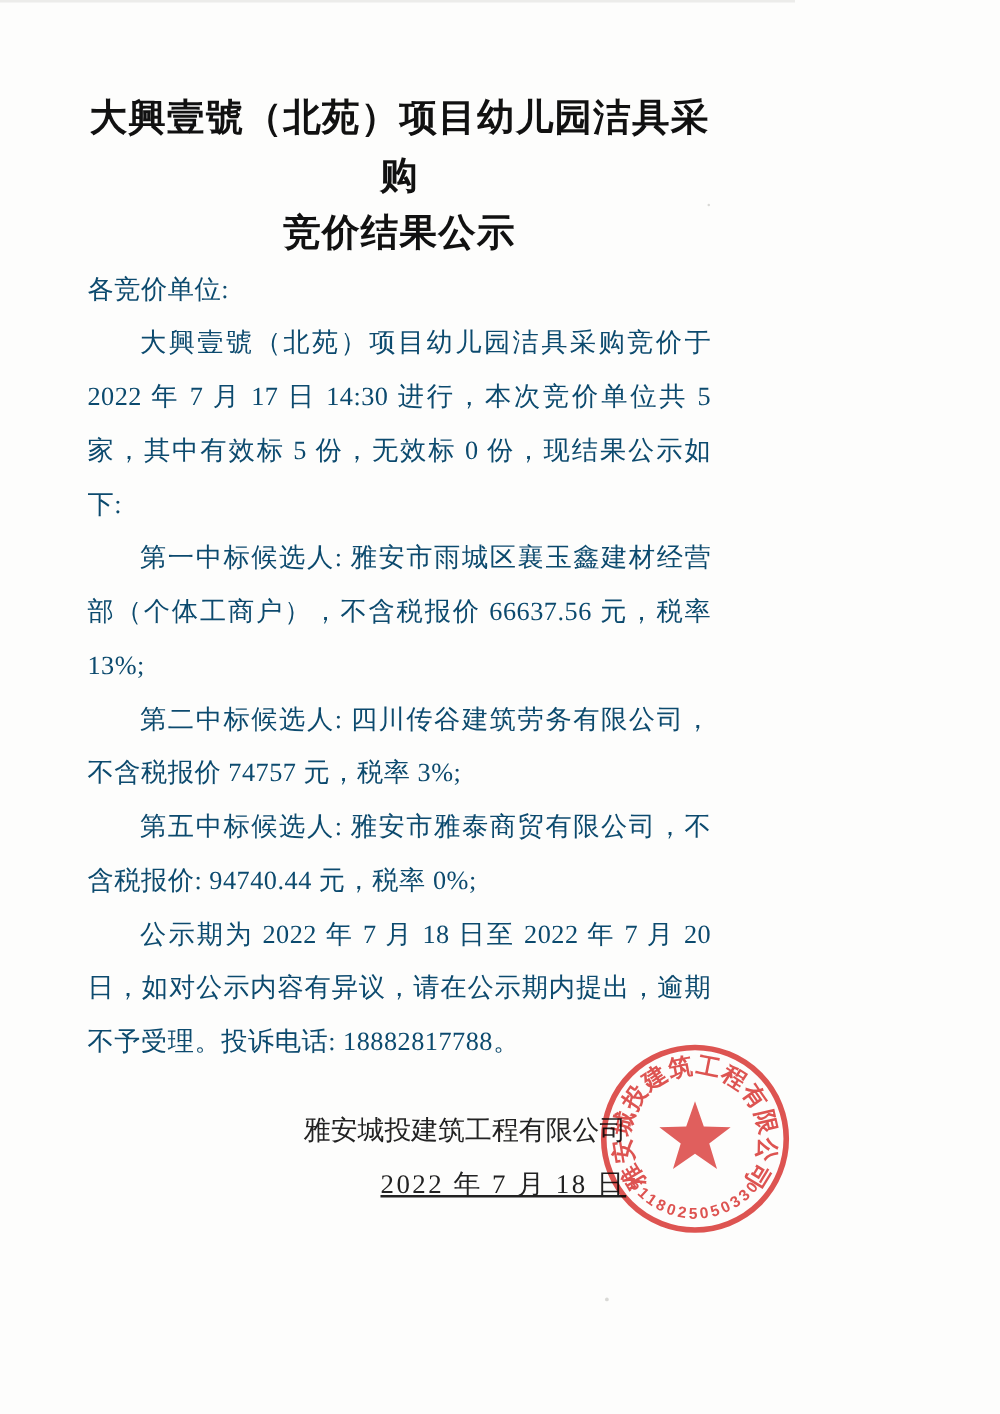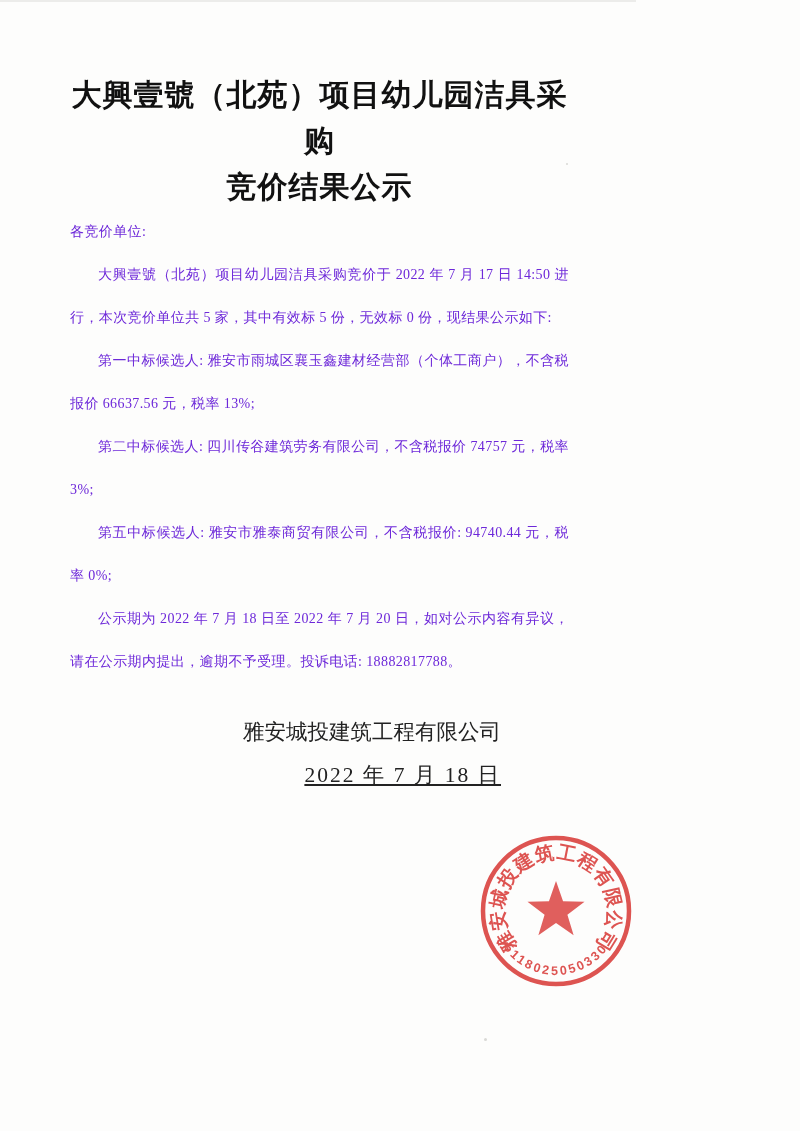--- a/index.html
+++ b/index.html
@@ -29,24 +29,24 @@
     text-align: center;
     font-family: "Liberation Serif", "DejaVu Serif", serif;
     font-weight: 700;
     font-size: 30px;
     line-height: 46px;
     color: #111;
     letter-spacing: 1px;
   }
   .body-text {
     margin-top: 0;
-    font-size: 14px;
+    font-size: 21px;
     line-height: 43px;
     letter-spacing: 0.4px;
-    color: #6d28d9;
+    color: #0c4a6e;
   }
   .salutation {
     text-align: left;
   }
   .para {
     text-indent: 2em;
     text-align: justify;
   }
   .signature {
     margin-top: 28px;
@@ -82,21 +82,21 @@
 <div class="page">
   <div class="scan-edge"></div>
 
   <div class="titles">
     <div>大興壹號（北苑）项目幼儿园洁具采购</div>
     <div>竞价结果公示</div>
   </div>
 
   <div class="body-text">
     <p class="salutation">各竞价单位:</p>
-    <p class="para">大興壹號（北苑）项目幼儿园洁具采购竞价于 2022 年 7 月 17 日 14:50 进行，本次竞价单位共 5 家，其中有效标 5 份，无效标 0 份，现结果公示如下:</p>
+    <p class="para">大興壹號（北苑）项目幼儿园洁具采购竞价于 2022 年 7 月 17 日 14:30 进行，本次竞价单位共 5 家，其中有效标 5 份，无效标 0 份，现结果公示如下:</p>
     <p class="para">第一中标候选人: 雅安市雨城区襄玉鑫建材经营部（个体工商户），不含税报价 66637.56 元，税率 13%;</p>
     <p class="para">第二中标候选人: 四川传谷建筑劳务有限公司，不含税报价 74757 元，税率 3%;</p>
     <p class="para">第五中标候选人: 雅安市雅泰商贸有限公司，不含税报价: 94740.44 元，税率 0%;</p>
     <p class="para">公示期为 2022 年 7 月 18 日至 2022 年 7 月 20 日，如对公示内容有异议，请在公示期内提出，逾期不予受理。投诉电话: 18882817788。</p>
   </div>
 
   <div class="signature">
     <div>雅安城投建筑工程有限公司</div>
     <div class="date">2022 年 7 月  18 日</div>
   </div>

